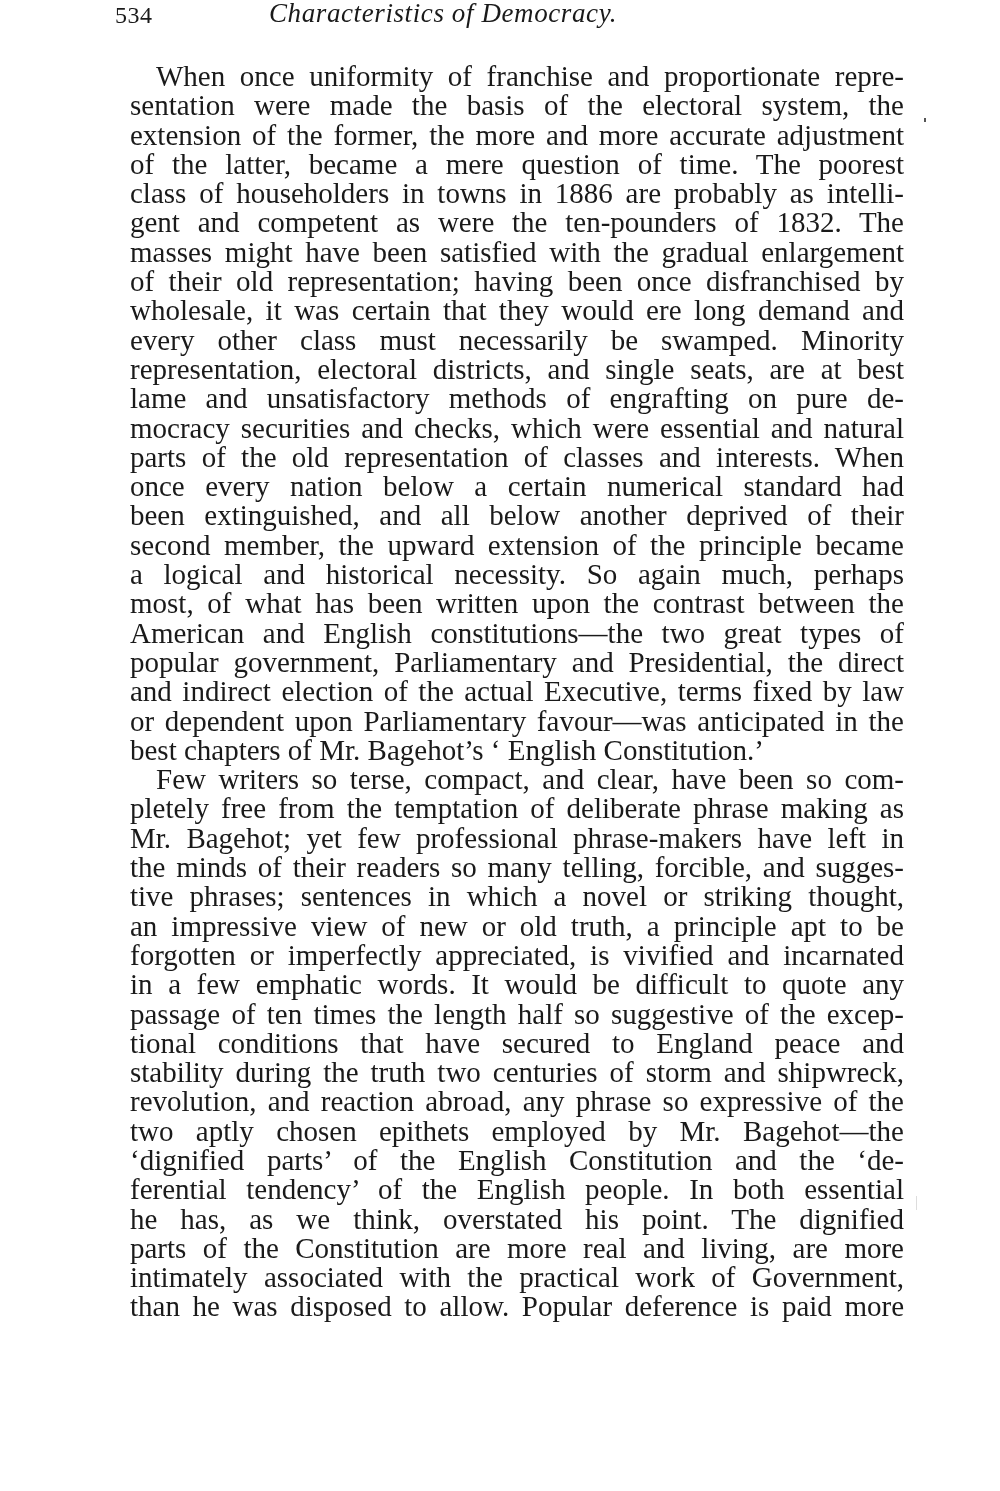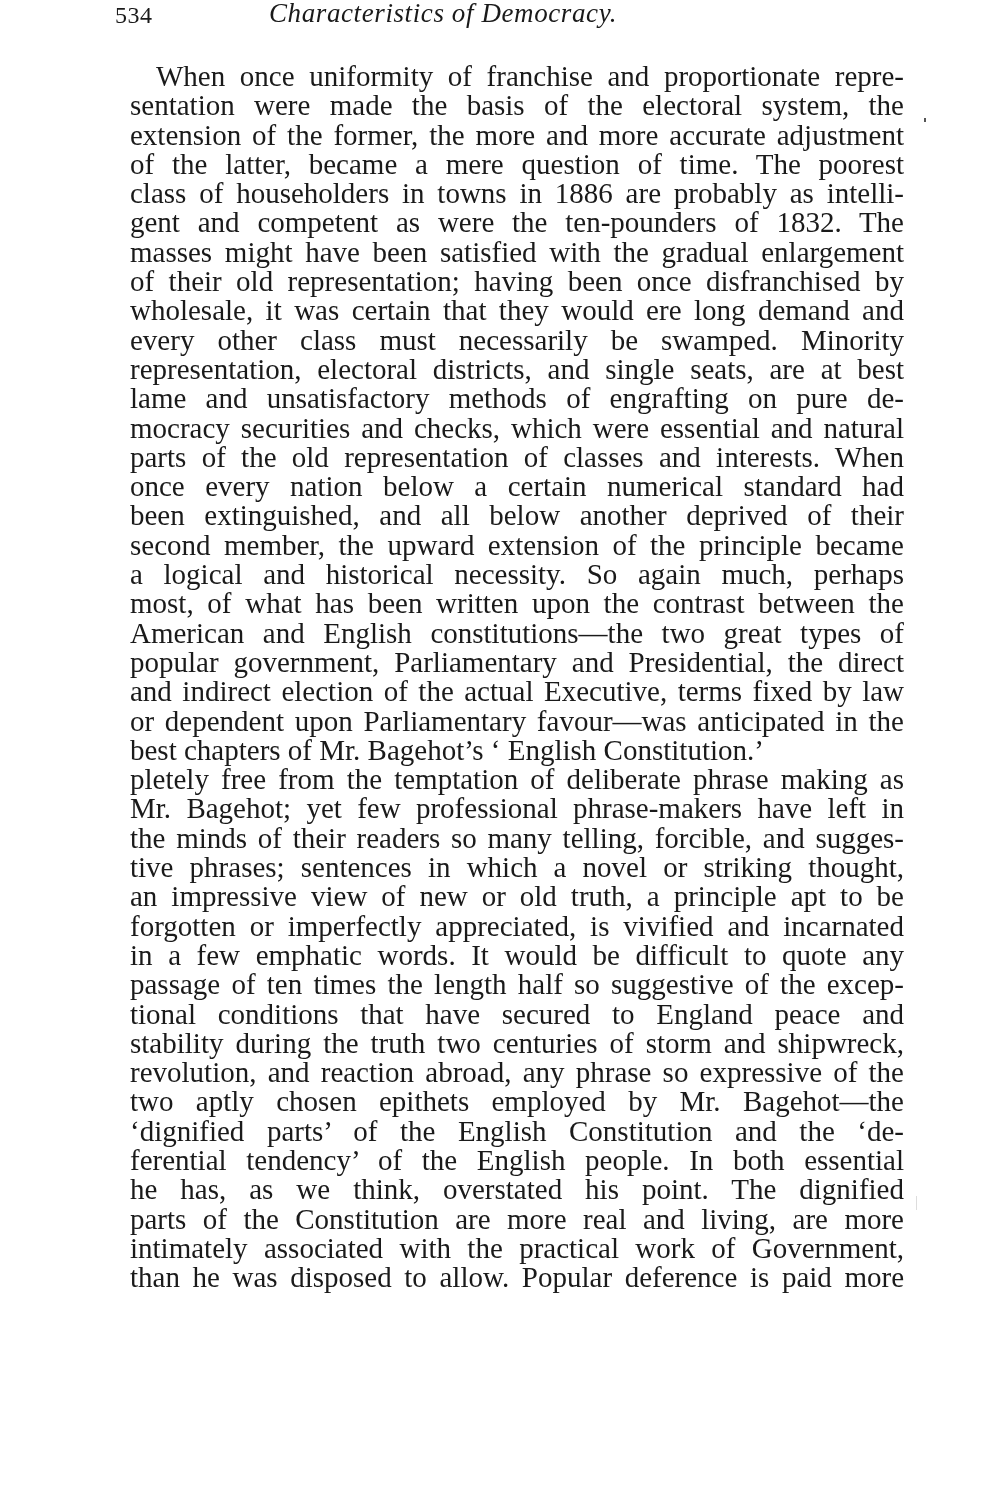--- a/index.html
+++ b/index.html
@@ -117,20 +117,21 @@
       <span class="line">second member, the upward extension of the principle became</span>
       <span class="line">a logical and historical necessity. So again much, perhaps</span>
       <span class="line">most, of what has been written upon the contrast between the</span>
       <span class="line">American and English constitutions—the two great types of</span>
       <span class="line">popular government, Parliamentary and Presidential, the direct</span>
       <span class="line">and indirect election of the actual Executive, terms fixed by law</span>
       <span class="line">or dependent upon Parliamentary favour—was anticipated in the</span>
       <span class="line last">best chapters of Mr. Bagehot’s ‘ English Constitution.’</span>
     </div>
     <div>
+      <span class="line indent">Few writers so terse, compact, and clear, have been so com-</span>
       <span class="line">pletely free from the temptation of deliberate phrase making as</span>
       <span class="line">Mr. Bagehot; yet few professional phrase-makers have left in</span>
       <span class="line">the minds of their readers so many telling, forcible, and sugges-</span>
       <span class="line">tive phrases; sentences in which a novel or striking thought,</span>
       <span class="line">an impressive view of new or old truth, a principle apt to be</span>
       <span class="line">forgotten or imperfectly appreciated, is vivified and incarnated</span>
       <span class="line">in a few emphatic words. It would be difficult to quote any</span>
       <span class="line">passage of ten times the length half so suggestive of the excep-</span>
       <span class="line">tional conditions that have secured to England peace and</span>
       <span class="line">stability during the truth two centuries of storm and shipwreck,</span>

